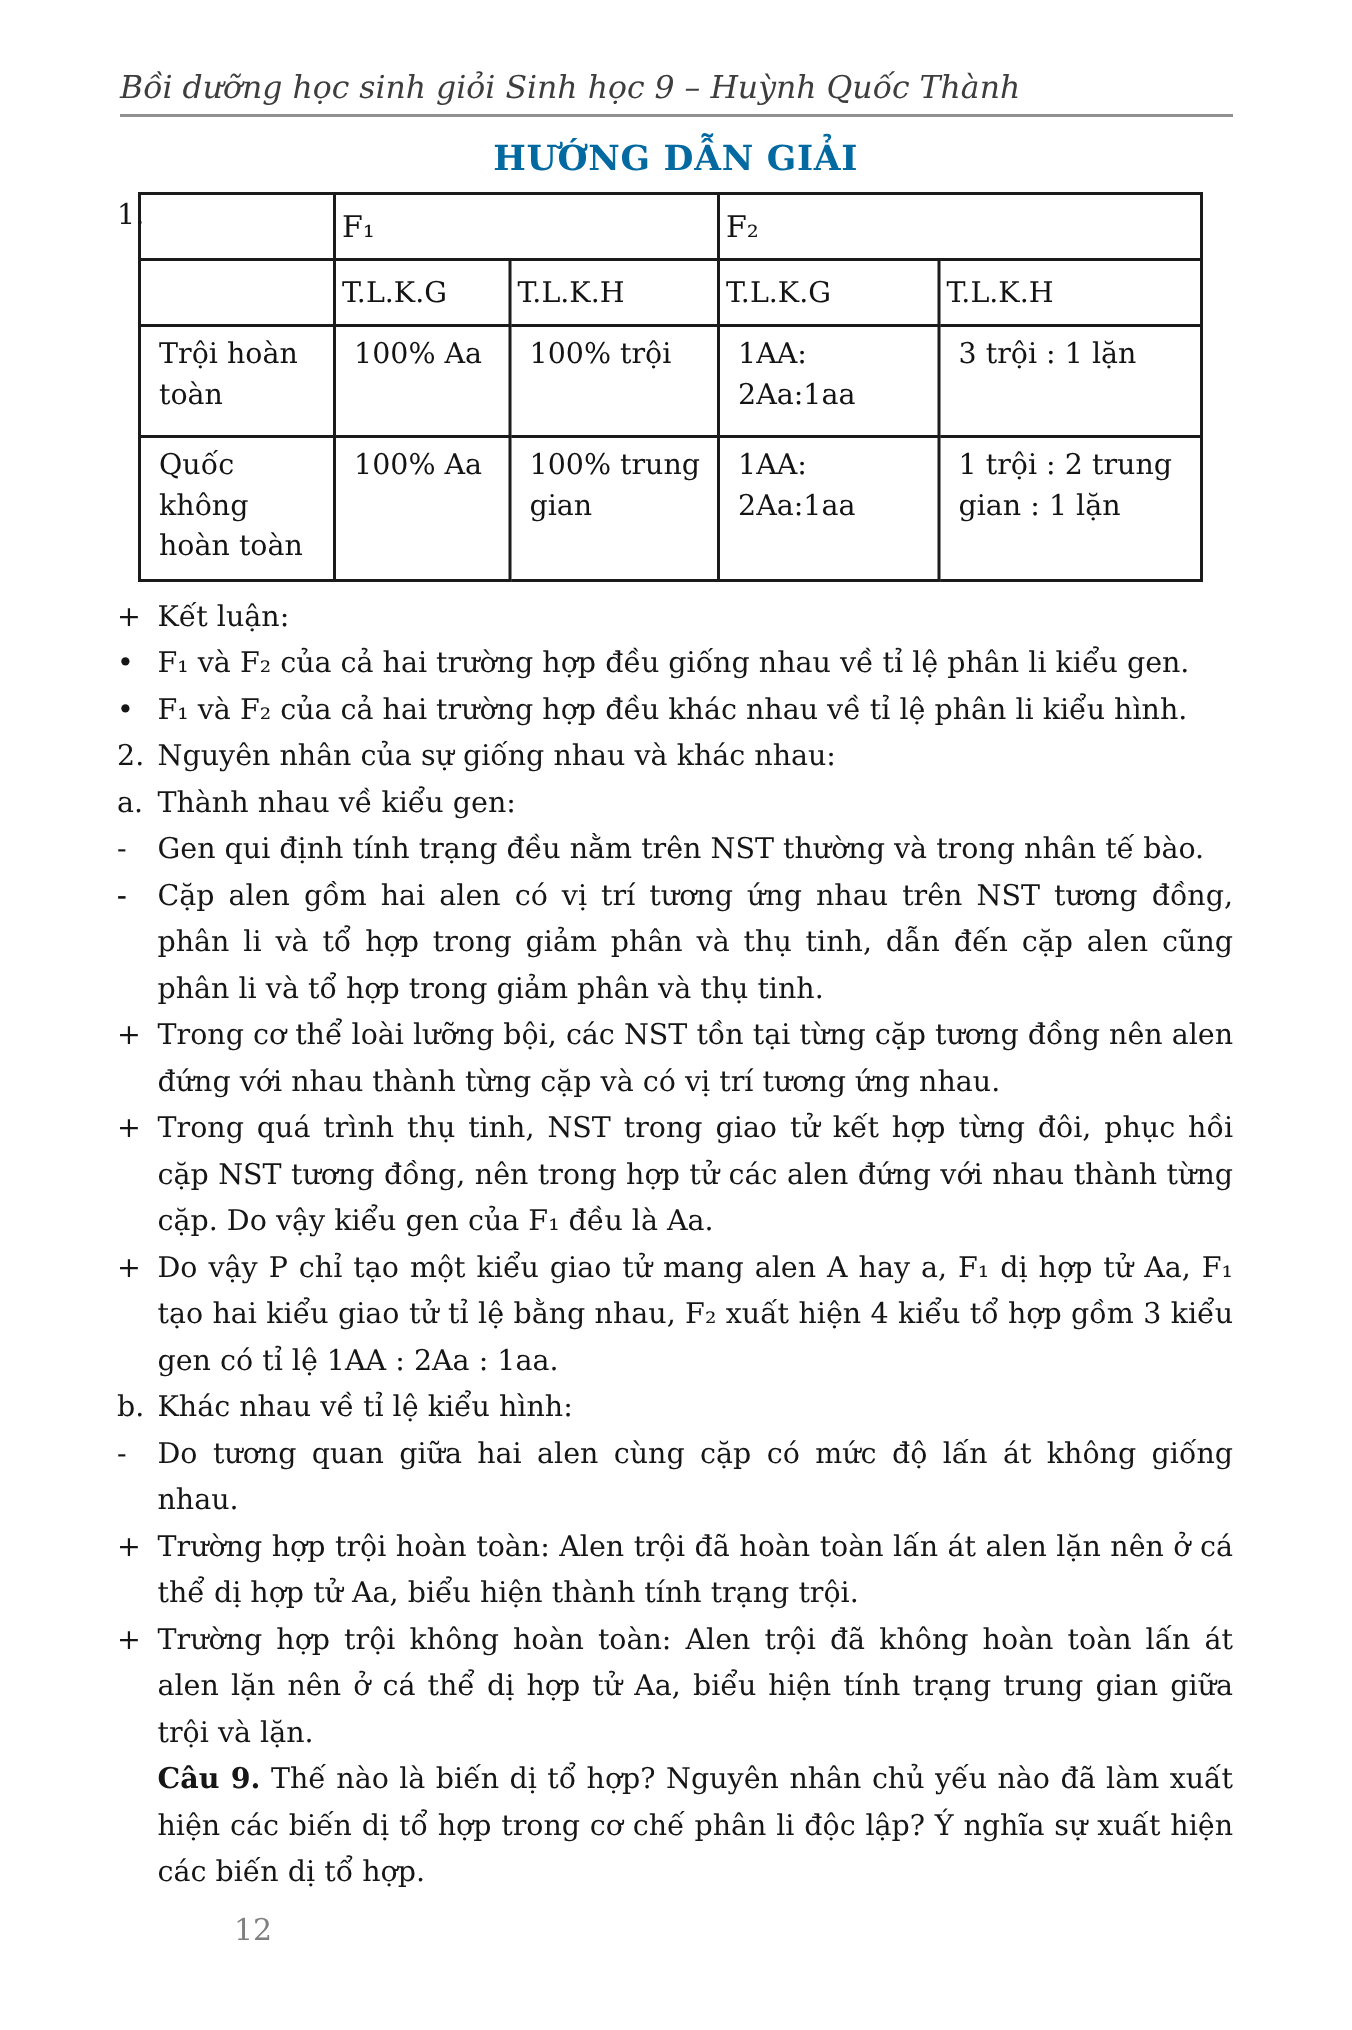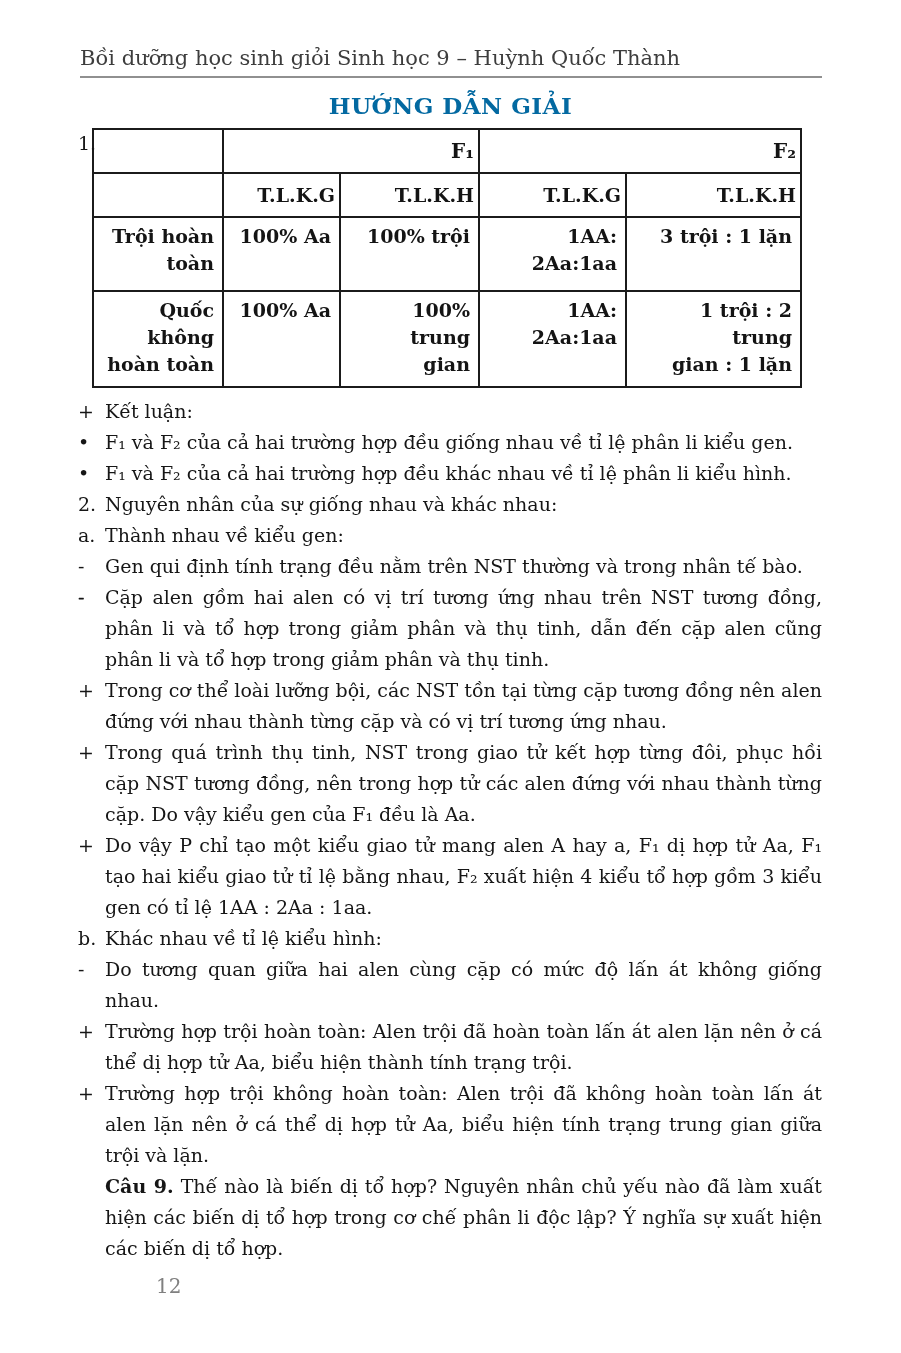--- a/index.html
+++ b/index.html
@@ -8,20 +8,21 @@
     background:#ffffff;
     font-family:"DejaVu Serif","Liberation Serif",serif;
     color:#161616;
     overflow:hidden;
     position:relative;
   }
   .page { position:relative; width:901px; height:1353px; }
 
   .running-head {
     margin:46px 79px 0 80px;
+    font-style:italic;
     font-size:21px;
     color:#3d3d3d;
     padding-bottom:6px;
     border-bottom:2px solid #909090;
   }
 
   .title {
     margin:14px 0 0 0;
     text-align:center;
     font-size:23px;
@@ -52,31 +53,31 @@
     line-height:27px;
     color:#141414;
   }
   table.cmp th, table.cmp td { border:2px solid #1b1b1b; }
   col.c0 { width:130px; }
   col.c1 { width:117px; }
   col.c2 { width:139px; }
   col.c3 { width:147px; }
   col.c4 { width:175px; }
   table.cmp thead th {
-    font-weight:bold;
-    text-align:right;
+    font-weight:normal;
+    text-align:left;
     height:38px;
     padding:2px 4px;
     border-radius:18px;
   }
   tr.gh th { font-size:20px; }
   table.cmp tbody td, table.cmp tbody th {
-    font-weight:bold;
+    font-weight:normal;
     vertical-align:top;
-    text-align:right;
+    text-align:left;
     padding:5px 8px 5px 12px;
     white-space:pre-line;
   }
   tr.r0 td, tr.r0 th { height:62px; }
   tr.r1 td, tr.r1 th { height:84px; }
 
   .page-number {
     margin:7px 0 0 78px;
     font-size:20px;
     color:#808080;

